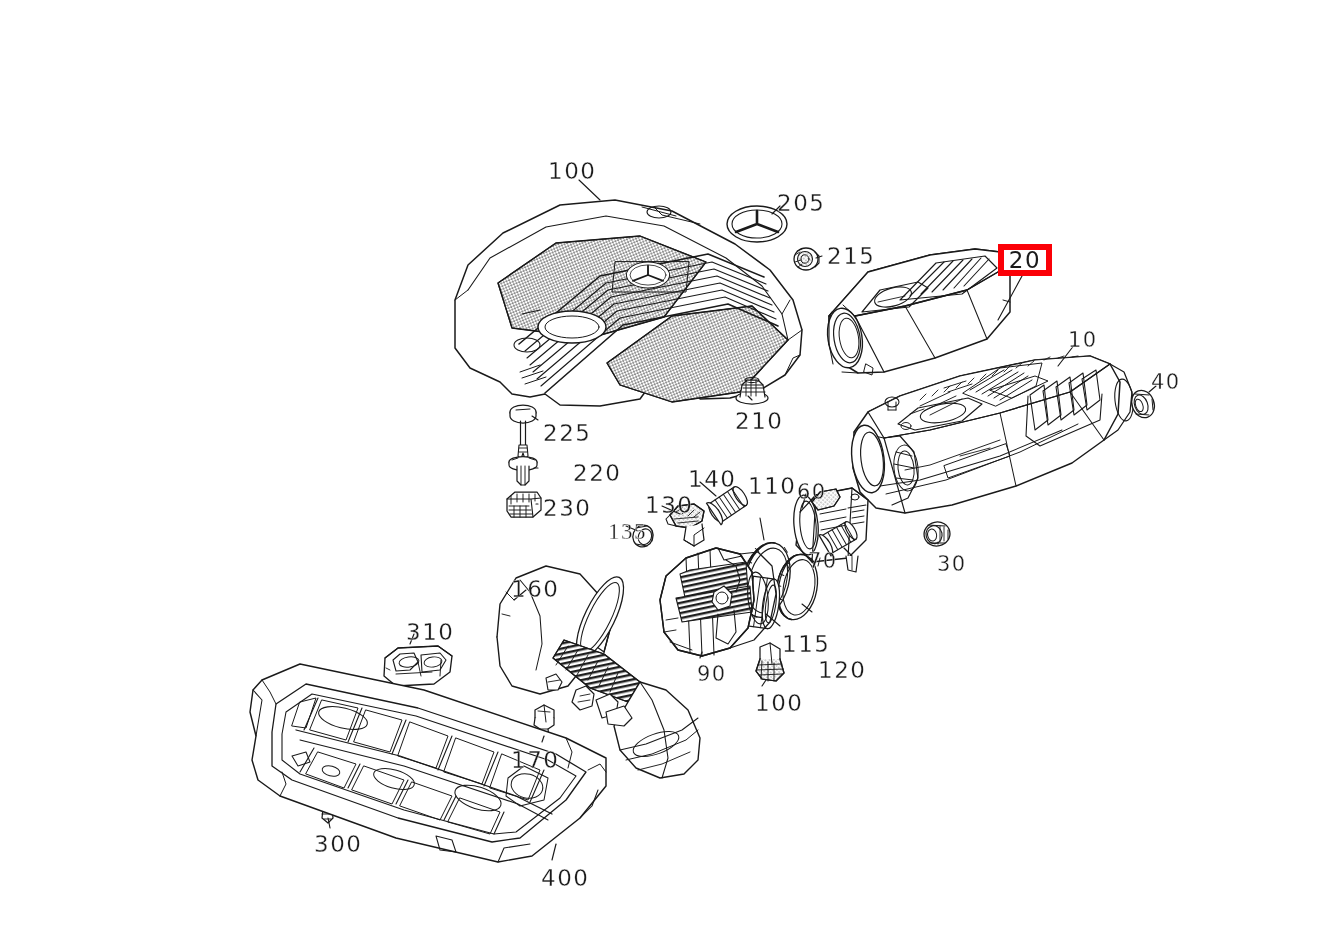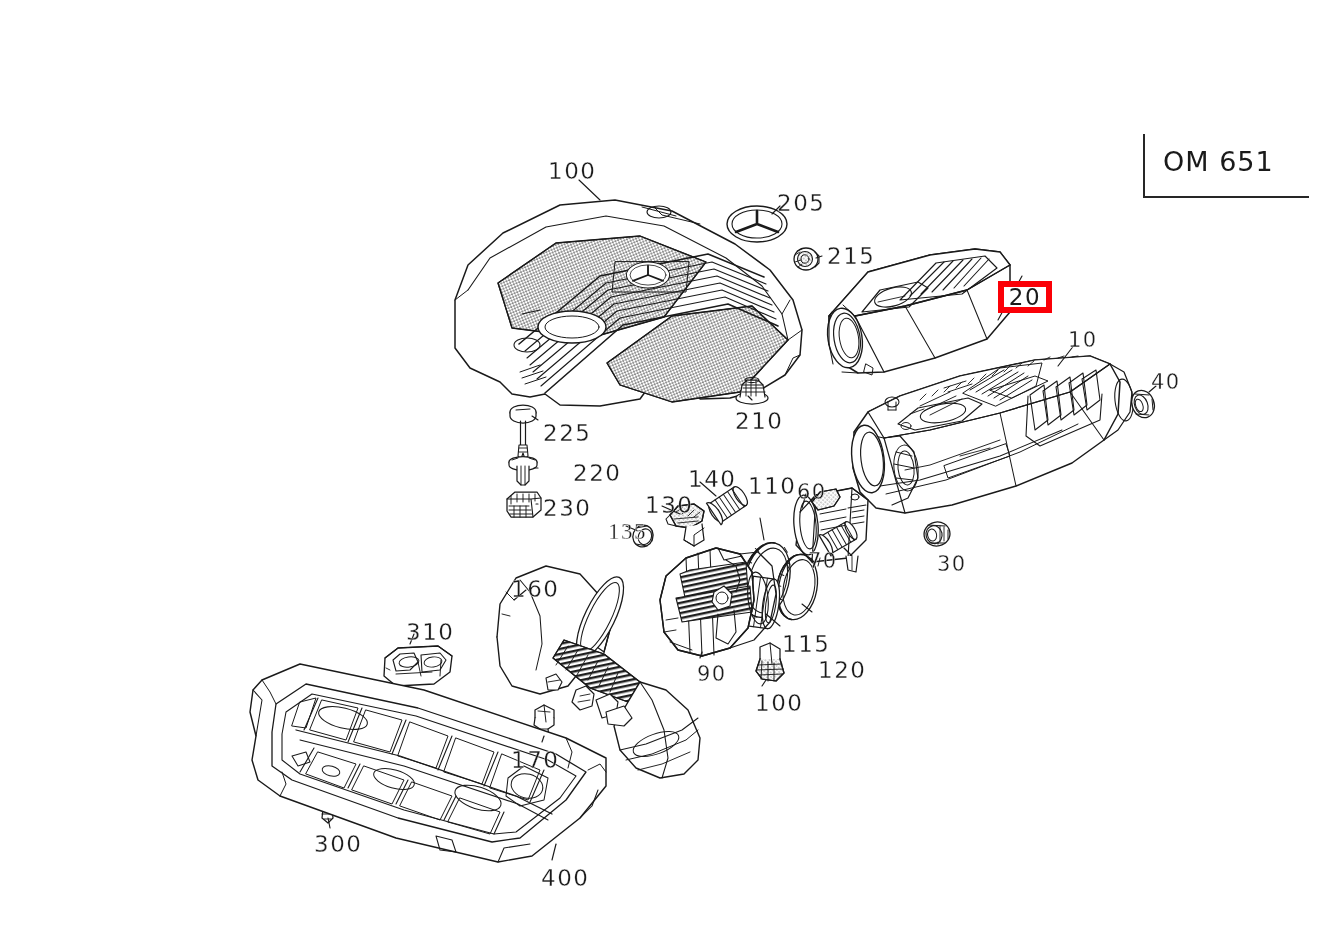--- a/index.html
+++ b/index.html
@@ -573,29 +573,26 @@
         <path d="M526,590 L514,600"></path>
         <path d="M542,742 L544,736"></path>
         <path d="M414,634 L410,644"></path>
         <path d="M330,828 L328,818"></path>
         <path d="M552,860 L556,844"></path>
       </g>
 
     </g>
   </svg>
 
-  <div id="family-tag" style="left:1143px; top:134px; width:166px; height:64px;">
-    <span>OM 651</span>
-  </div>
 
   <div id="callout-layer">
       <div class="callout" style="left: 548px; top: 160px;">100</div>
       <div class="callout" style="left: 777px; top: 192px;">205</div>
       <div class="callout" style="left: 827px; top: 245px;">215</div>
-      <div class="callout-highlight" style="left: 998px; top: 244px; width: 54px; height: 32px; margin-top: 37px;">
+      <div class="callout-highlight" style="left: 998px; top: 244px; width: 54px; height: 32px;">
         <span>20</span>
       </div>
       <div class="callout small" style="left: 1068px; top: 330px;">10</div>
       <div class="callout small" style="left: 1151px; top: 372px;">40</div>
       <div class="callout" style="left: 735px; top: 402px; margin-top: 8px;">210</div>
       <div class="callout" style="left: 543px; top: 422px;">225</div>
       <div class="callout" style="left: 543px; top: 462px; margin-left: 30px;">220</div>
       <div class="callout" style="left: 543px; top: 497px;">230</div>
       <div class="callout" style="left: 688px; top: 468px;">140</div>
       <div class="callout" style="left: 645px; top: 494px;">130</div>

